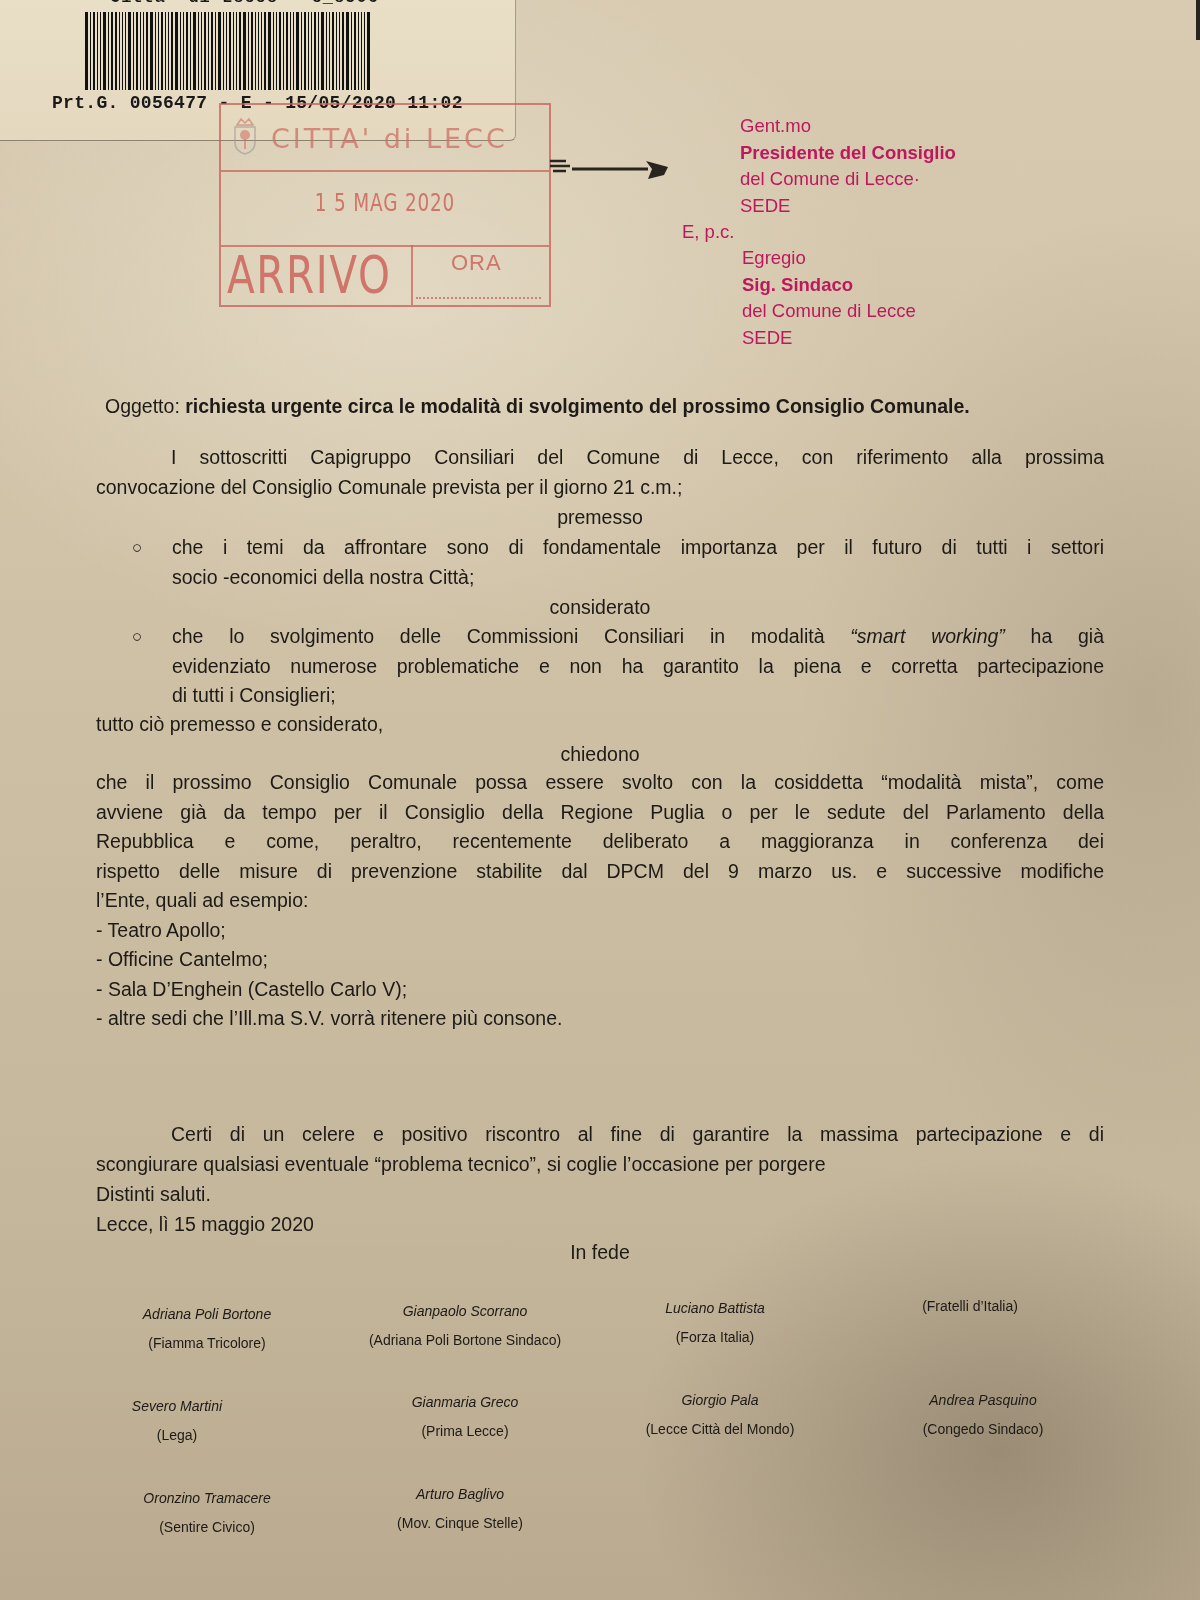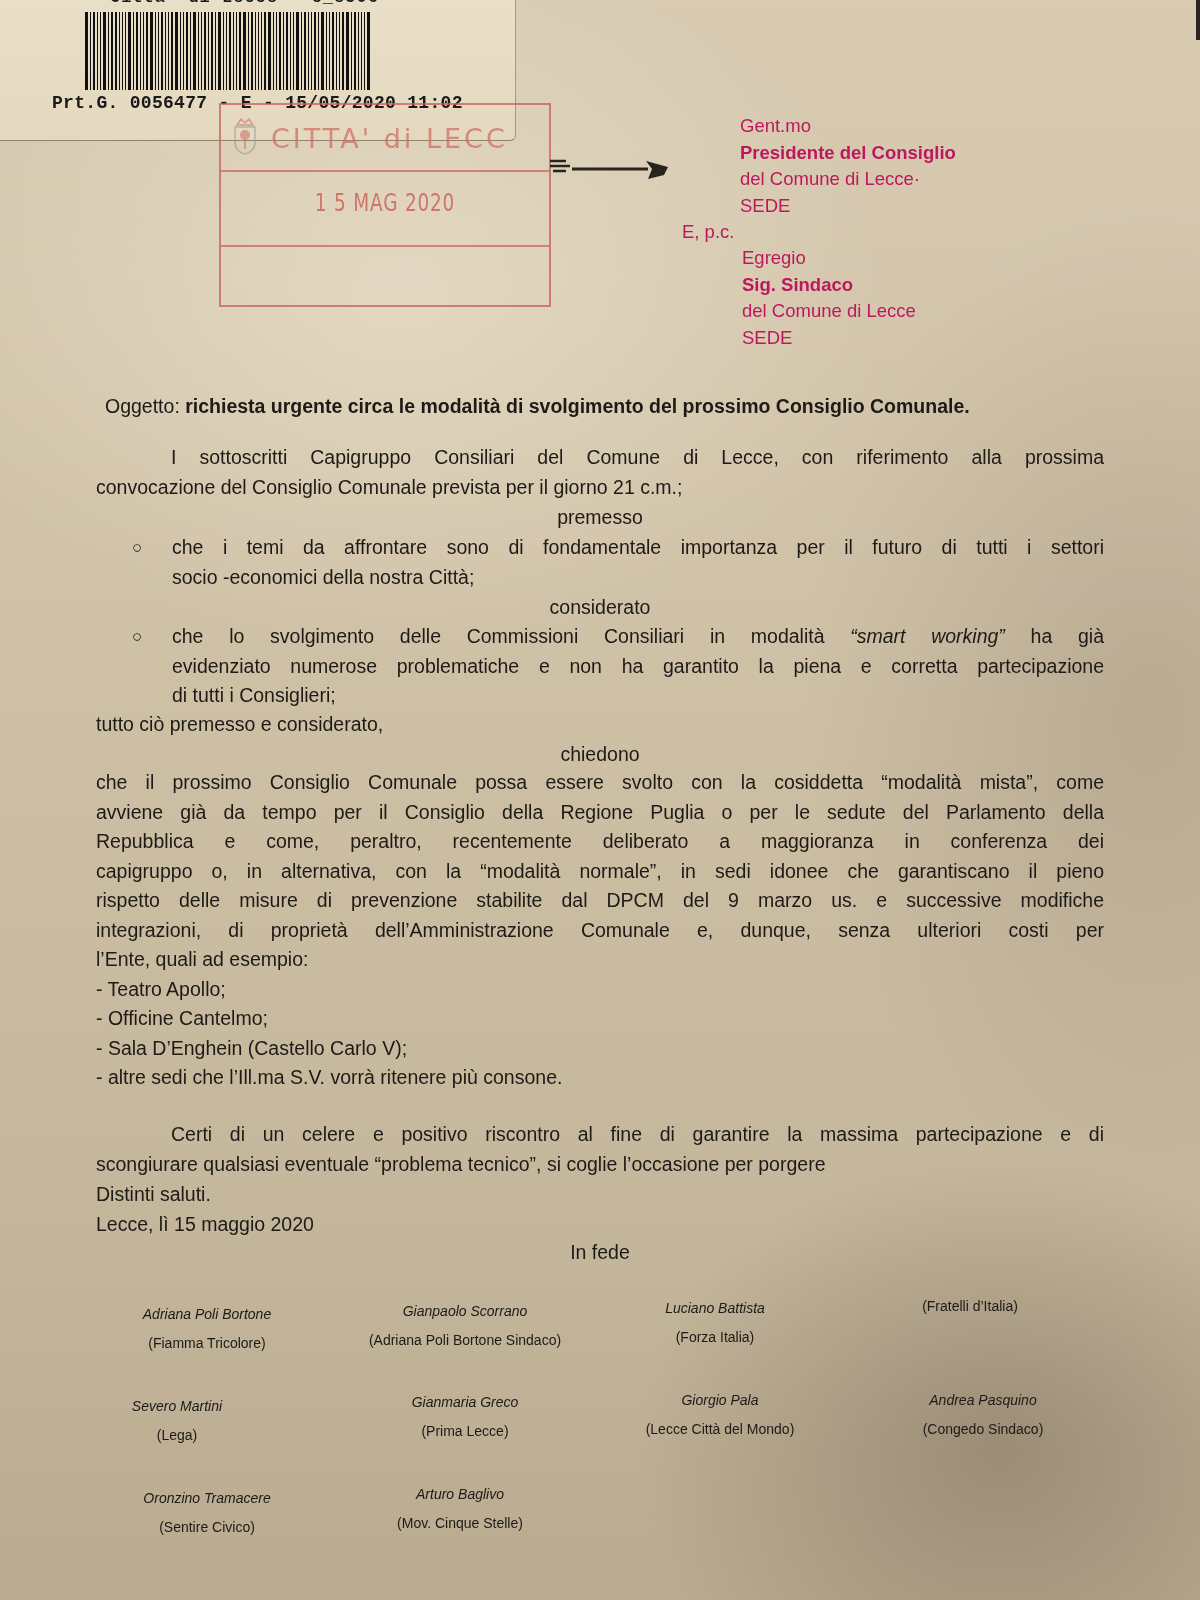--- a/index.html
+++ b/index.html
@@ -181,20 +181,26 @@
       <path d="M4 8 L8 2 L12 6 L16 2 L20 8 Z" fill="none" stroke="rgba(205,110,100,0.6)" stroke-width="1.5"></path>
       <path d="M2 10 H22 V26 Q22 34 12 37 Q2 34 2 26 Z" fill="none" stroke="rgba(150,150,150,0.6)" stroke-width="1.5"></path>
       <circle cx="12" cy="18" r="5" fill="rgba(205,110,100,0.55)"></circle>
       <path d="M12 22 V32" stroke="rgba(205,110,100,0.55)" stroke-width="2"></path>
     </svg>
     <div class="city">CITTA' di LECC</div>
   </div>
   <div class="row2">
     <div class="date">1 5 MAG 2020</div>
   </div>
+  <div class="row3">
+    <div class="arrivo">ARRIVO</div>
+    <div class="divider"></div>
+    <div class="ora">ORA</div>
+    <div class="dots"></div>
+  </div>
 </div>
 
 <svg class="arrow" viewBox="0 0 130 28">
   <path d="M2 4 L18 4 M2 9 L22 9 M5 14 L18 14" stroke="#2a241e" stroke-width="2.5"></path>
   <path d="M24 12 L100 12" stroke="#2a241e" stroke-width="3"></path>
   <path d="M98 4 L120 10 L116 18 L100 22 L104 12 Z" fill="#2a241e"></path>
 </svg>
 
 <div class="addr a1">
   <div>Gent.mo</div>
@@ -232,23 +238,21 @@
   <div class="btext">di tutti i Consiglieri;</div>
 </div>
 
 <div class="txt" style="top:710px;">tutto ciò premesso e considerato,</div>
 <div class="txt center" style="top:740px;">chiedono</div>
 
 <div class="txt" style="top:768px;">
   <div class="just">che il prossimo Consiglio Comunale possa essere svolto con la cosiddetta “modalità mista”, come</div>
   <div class="just">avviene già da tempo per il Consiglio della Regione Puglia o per le sedute del Parlamento della</div>
   <div class="just">Repubblica e come, peraltro, recentemente deliberato a maggioranza in conferenza dei</div>
-  <div class="just">capigruppo o, in alternativa, con la “modalità normale”, in sedi idonee che garantiscano il pieno</div>
   <div class="just">rispetto delle misure di prevenzione stabilite dal DPCM del 9 marzo us. e successive modifiche</div>
-  <div class="just">integrazioni, di proprietà dell’Amministrazione Comunale e, dunque, senza ulteriori costi per</div>
   <div>l’Ente, quali ad esempio:</div>
   <div>- Teatro Apollo;</div>
   <div>- Officine Cantelmo;</div>
   <div>- Sala D’Enghein (Castello Carlo V);</div>
   <div>- altre sedi che l’Ill.ma S.V. vorrà ritenere più consone.</div>
 </div>
 
 <div class="txt just" style="top:1120px; padding-left:75px; width:933px;">Certi di un celere e positivo riscontro al fine di garantire la massima partecipazione e di</div>
 <div class="txt" style="top:1150px;">scongiurare qualsiasi eventuale “problema tecnico”, si coglie l’occasione per porgere</div>
 <div class="txt" style="top:1180px;">Distinti saluti.</div>

